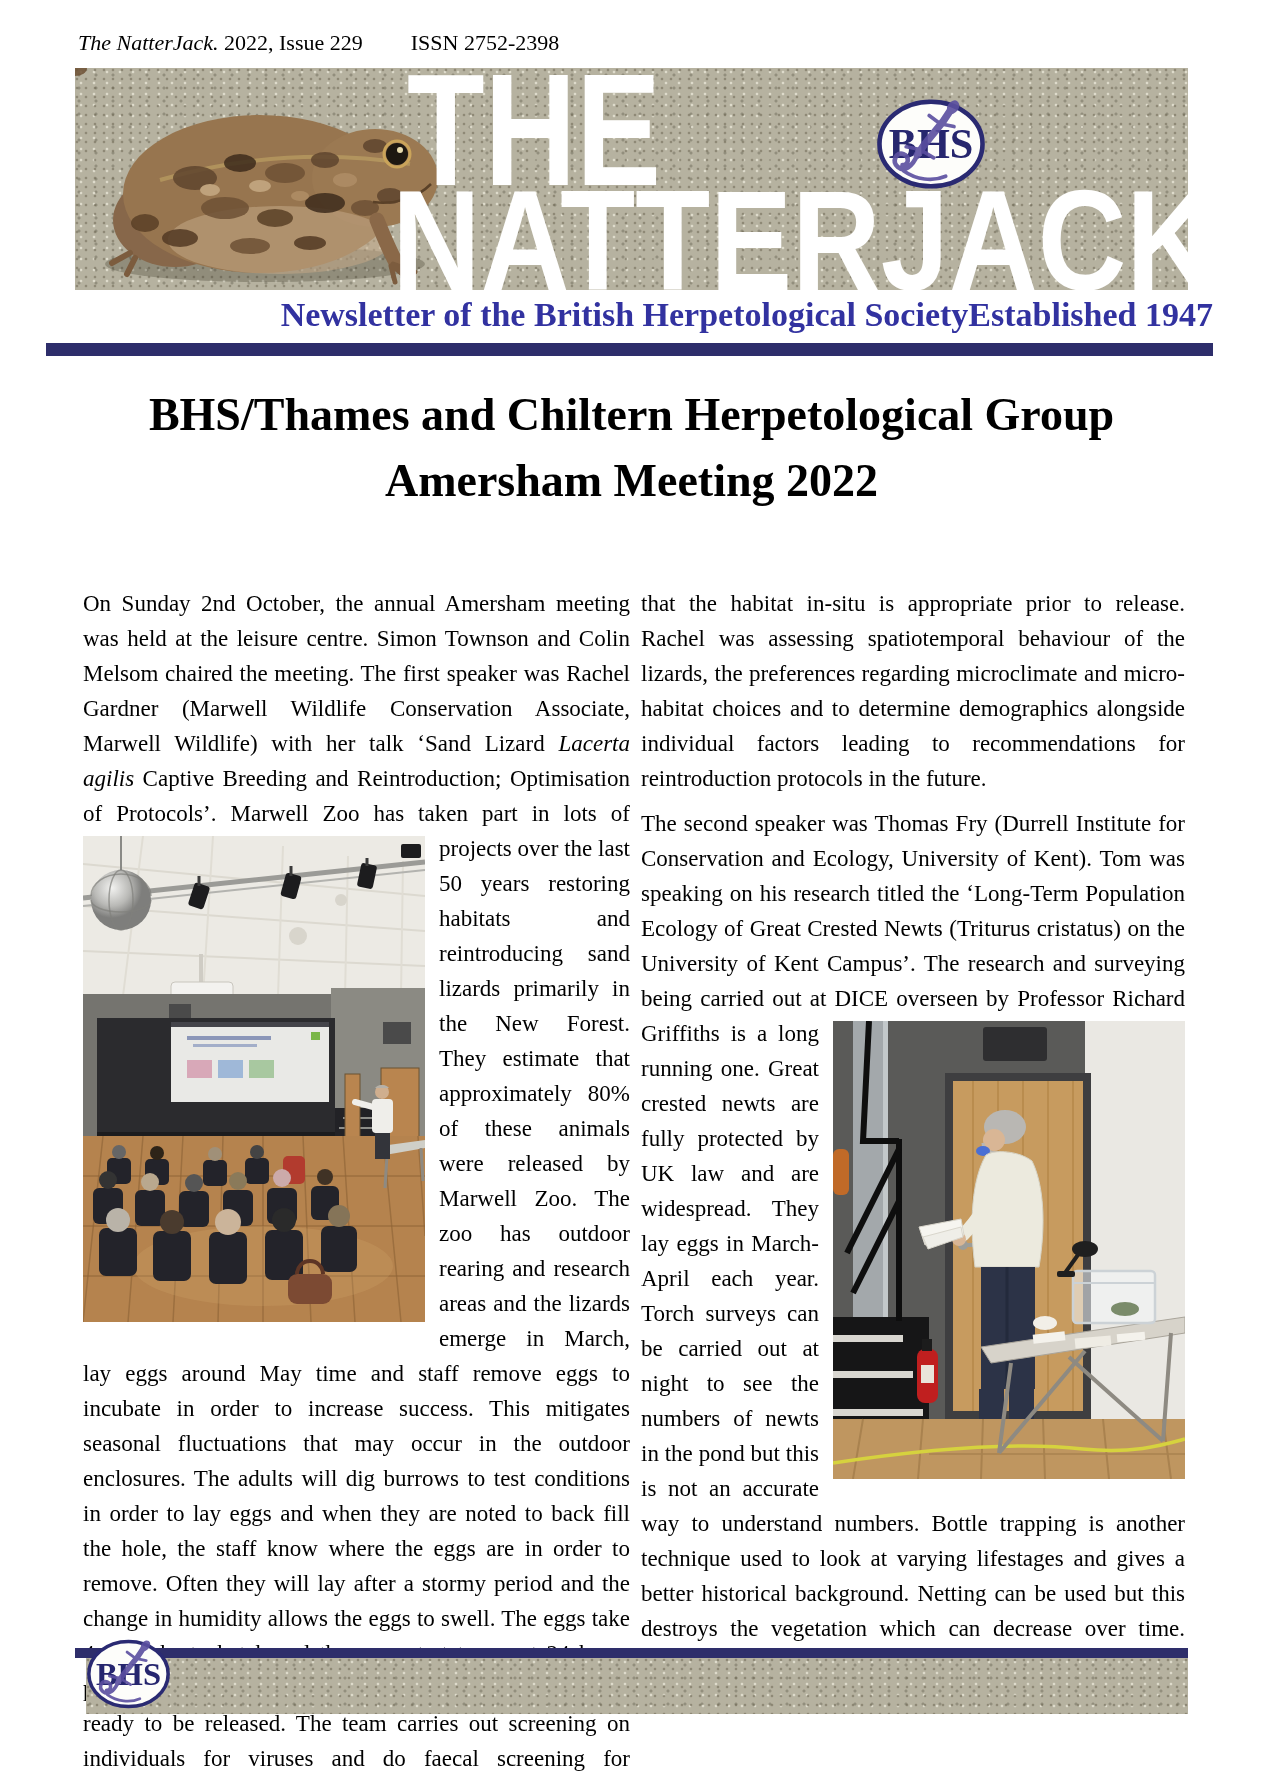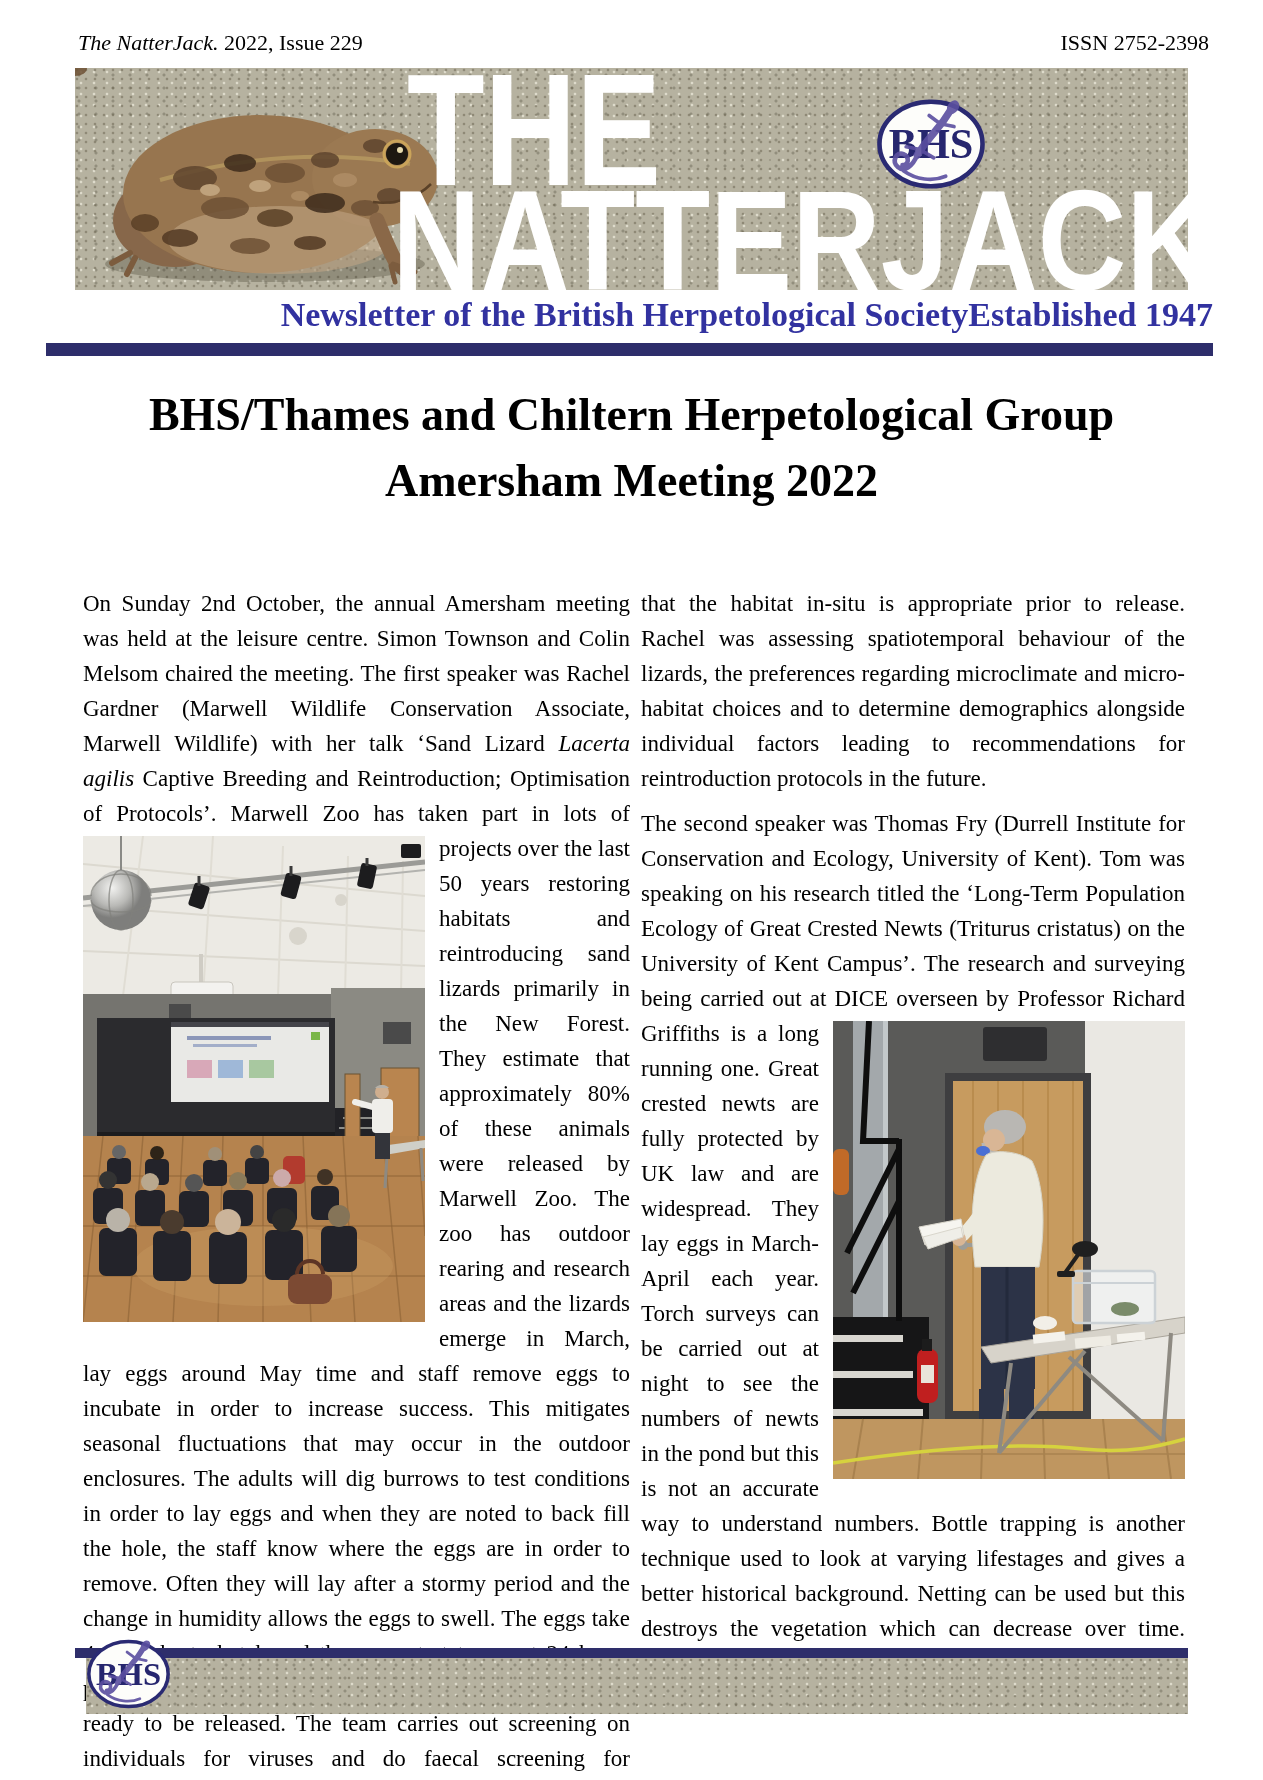--- a/index.html
+++ b/index.html
@@ -1,21 +1,21 @@
 <!DOCTYPE html>
 <html lang="en"><head>
 <meta charset="utf-8">
 <style>
   html,body{margin:0;padding:0;background:#fff;}
   .page{position:relative;width:1263px;height:1780px;background:#fff;overflow:hidden;
         font-family:"Liberation Serif", serif;color:#000;}
 
   
   .top-line{position:absolute;top:30px;left:78px;width:1131px;display:flex;
-            justify-content:space-between;font-size:22px;}
+            font-size:22px;gap:48px;}
   .top-line .ital{font-style:italic;}
 
   
   .masthead{position:absolute;top:68px;left:75px;width:1113px;height:222px;overflow:hidden;
             background-color:#b6b2a0;
             background-image:
               radial-gradient(circle at 2px 2px, rgba(110,104,84,.55) 1px, transparent 1.7px),
               radial-gradient(circle at 6px 4px, rgba(235,232,218,.75) 1px, transparent 1.7px),
               radial-gradient(circle at 4px 7px, rgba(80,76,60,.35) 1px, transparent 2px);
             background-size:9px 9px,13px 11px,17px 13px;}

